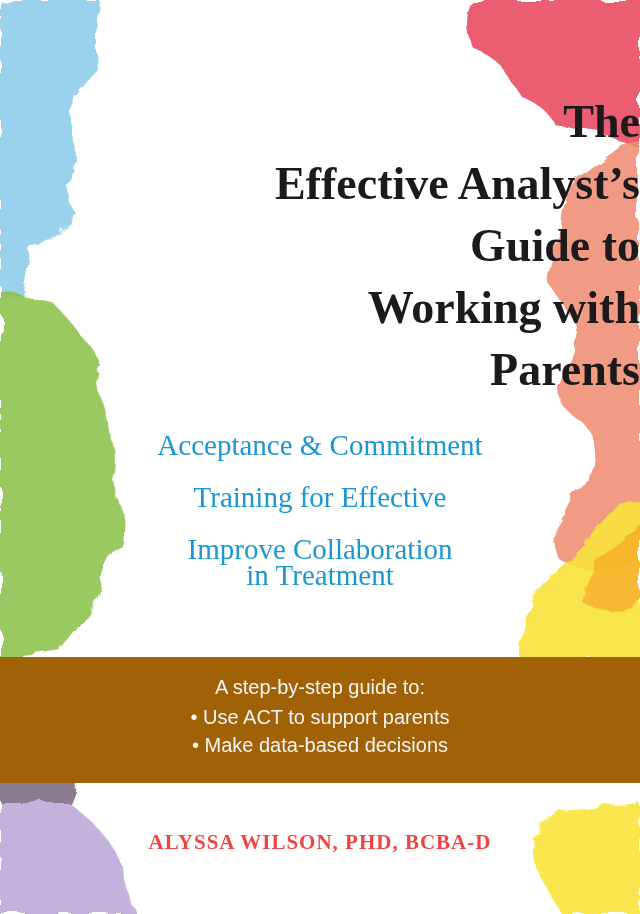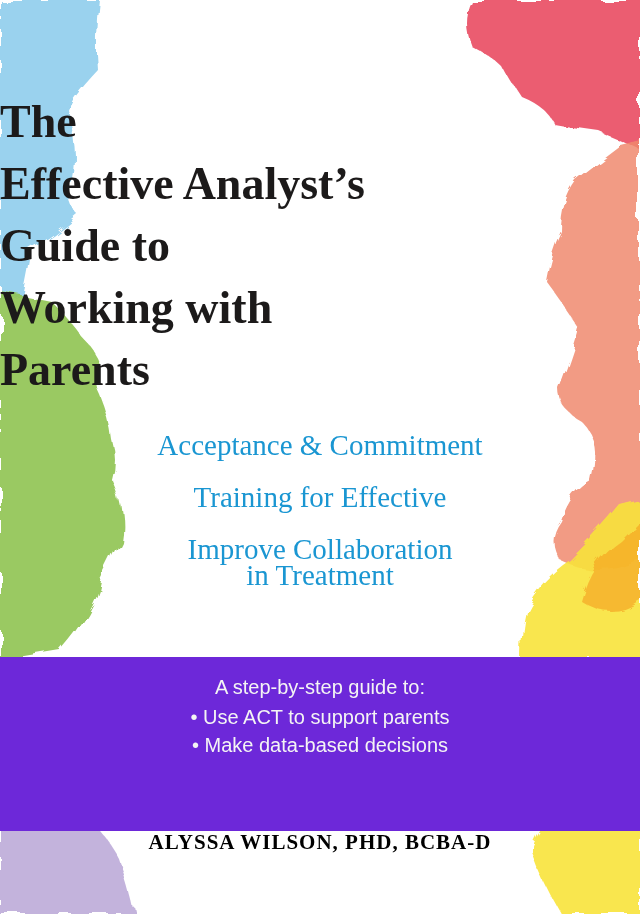--- a/index.html
+++ b/index.html
@@ -1,22 +1,22 @@
 <!DOCTYPE html>
 <html><head>
 <meta charset="utf-8">
 <style>
   html,body{margin:0;padding:0;background:#fff;}
   .cover{position:relative;width:640px;height:914px;overflow:hidden;background:#ffffff;}
   .art{position:absolute;left:0;top:0;width:640px;height:914px;}
-  .title{position:absolute;left:0;width:640px;text-align:left;font-family:"Liberation Serif","DejaVu Serif",serif;font-weight:bold;color:#1c1a1a;font-size:46px;line-height:62px;}
+  .title{position:absolute;left:0;width:640px;text-align:right;font-family:"Liberation Serif","DejaVu Serif",serif;font-weight:bold;color:#1c1a1a;font-size:46px;line-height:62px;}
   .subtitle{position:absolute;left:0;width:640px;text-align:center;font-family:"Liberation Serif","DejaVu Serif",serif;font-weight:normal;color:#1a96d2;font-size:29px;line-height:50px;}
-  .band{position:absolute;left:0;top:657px;width:640px;height:174px;background:#6d28d9;}
+  .band{position:absolute;left:0;top:657px;width:640px;height:126px;background:#a16207;}
   .band-text{position:absolute;left:0;width:640px;text-align:center;font-family:"Liberation Sans","DejaVu Sans",sans-serif;color:#f4f4f4;font-size:20px;line-height:28px;}
-  .author{position:absolute;left:0;top:830px;width:640px;text-align:center;font-family:"Liberation Serif","DejaVu Serif",serif;font-weight:bold;color:#000000;font-size:21px;letter-spacing:1px;}
+  .author{position:absolute;left:0;top:830px;width:640px;text-align:center;font-family:"Liberation Serif","DejaVu Serif",serif;font-weight:bold;color:#ef4444;font-size:21px;letter-spacing:1px;}
 </style>
 </head>
 <body>
 
 <div class="cover">
   <svg class="art" viewBox="0 0 640 914" xmlns="http://www.w3.org/2000/svg">
     <defs>
       <filter id="wc" x="-10%" y="-10%" width="120%" height="120%">
         <feTurbulence type="fractalNoise" baseFrequency="0.035" numOctaves="3" seed="4" result="n"></feTurbulence>
         <feDisplacementMap in="SourceGraphic" in2="n" scale="14"></feDisplacementMap>

